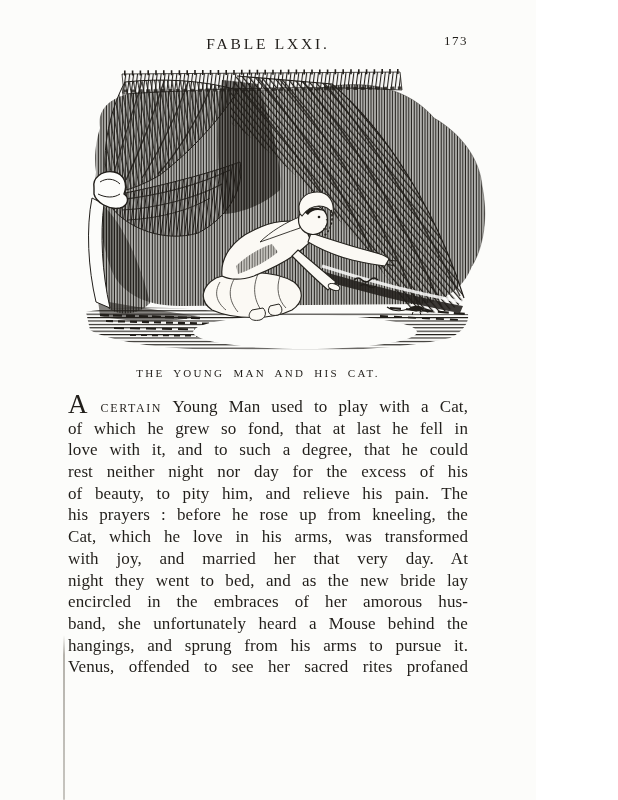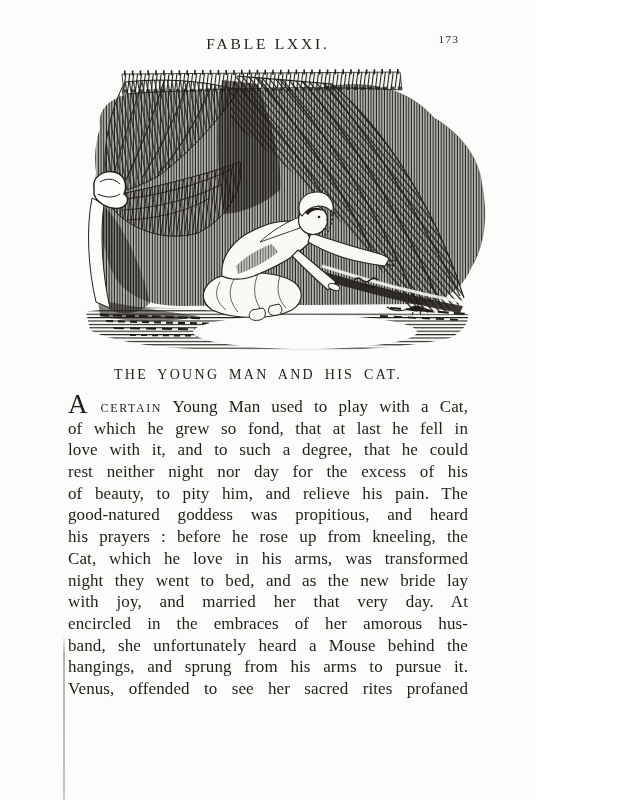--- a/index.html
+++ b/index.html
@@ -13,29 +13,29 @@
   }
   
   .header-row{position:absolute;left:0;top:33px;width:618px;height:22px;}
   .running-title{
     position:absolute;left:68px;top:2px;width:400px;
     text-align:center;font-size:15.5px;letter-spacing:2.8px;
     font-weight:normal;white-space:nowrap;
   }
   .page-number{
     position:absolute;left:430px;top:0;width:38px;
-    text-align:center;font-size:11px;letter-spacing:1.5px;
+    text-align:right;font-size:13px;letter-spacing:1.5px;
   }
   
   .figure{position:absolute;left:70px;top:68px;width:424px;height:288px;}
   .figure svg{display:block;width:424px;height:288px;}
   
   .caption{
     position:absolute;left:48px;top:367px;width:420px;
-    text-align:center;font-size:14px;letter-spacing:2.3px;
+    text-align:center;font-size:11px;letter-spacing:2.3px;
     word-spacing:4px;white-space:nowrap;
   }
   
   .body-text{position:absolute;left:68px;top:396px;width:400px;}
   .line{
     height:21.7px;line-height:21.7px;font-size:17px;
     text-align:justify;text-align-last:justify;
     -moz-text-align-last:justify;
     letter-spacing:0.1px;
     overflow:visible;white-space:normal;
@@ -213,25 +213,24 @@
   </div>
 
   <div class="caption">THE YOUNG MAN AND HIS CAT.</div>
 
   <div class="body-text">
       <div class="line first"><span class="initial">A</span> <span class="sc">certain</span><span> Young Man used to play with a Cat,</span></div>
       <div class="line">of which he grew so fond, that at last he fell in</div>
       <div class="line">love with it, and to such a degree, that he could</div>
       <div class="line">rest neither night nor day for the excess of his</div>
       <div class="line">of beauty, to pity him, and relieve his pain. The</div>
-      <div class="line">good-natured goddess was propitious, and heard</div>
       <div class="line">his prayers : before he rose up from kneeling, the</div>
       <div class="line">Cat, which he love in his arms, was transformed</div>
+      <div class="line">with joy, and married her that very day. At</div>
       <div class="line">night they went to bed, and as the new bride lay</div>
-      <div class="line">with joy, and married her that very day. At</div>
       <div class="line">encircled in the embraces of her amorous hus-</div>
       <div class="line">band, she unfortunately heard a Mouse behind the</div>
       <div class="line">hangings, and sprung from his arms to pursue it.</div>
       <div class="line">Venus, offended to see her sacred rites profaned</div>
     </div>
 
   <div class="edge-artifact"></div>
 
 </div>
 

